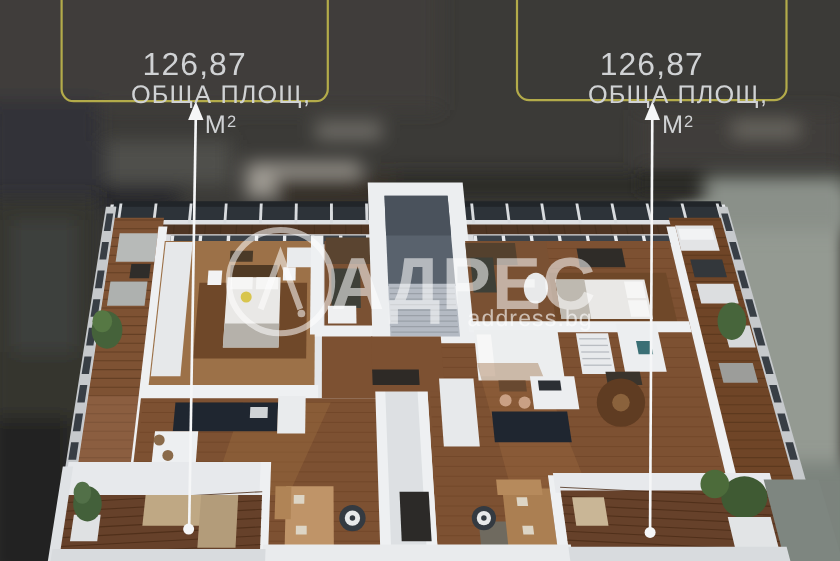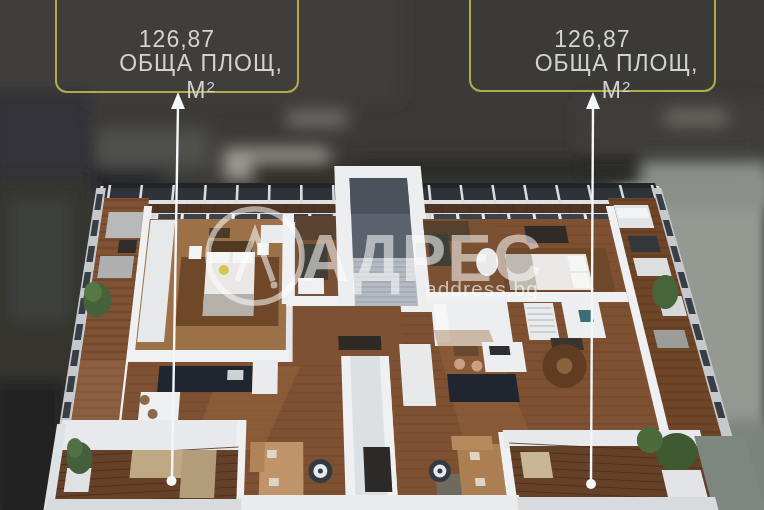--- a/index.html
+++ b/index.html
@@ -1,19 +1,19 @@
 <!DOCTYPE html>
 <html><head>
 <meta charset="utf-8">
 <style>
 html,body{margin:0;padding:0;background:#3b3a37;}
 #stage{position:relative;width:764px;height:510px;overflow:hidden;font-family:"Liberation Sans",sans-serif;}
 .label{position:absolute;border:2.5px solid #b3ab4a;border-radius:12px;color:#d0d2d4;
  text-align:center;letter-spacing:1px;}
-.label .l1{font-size:23px;margin-top:38px;}
+.label .l1{font-size:29px;margin-top:55px;}
 .label .l2{font-size:23px;margin-top:-3px;padding-left:48px;}
 .sup{font-size:15px;vertical-align:6px;}
 </style>
 </head>
 <body>
 <div id="stage">
 <svg width="764" height="510" viewBox="0 0 764 510" xmlns="http://www.w3.org/2000/svg">
 <defs>
 <filter id="blur8" x="-30%" y="-30%" width="160%" height="160%">
           <feGaussianBlur stdDeviation="8"></feGaussianBlur>

